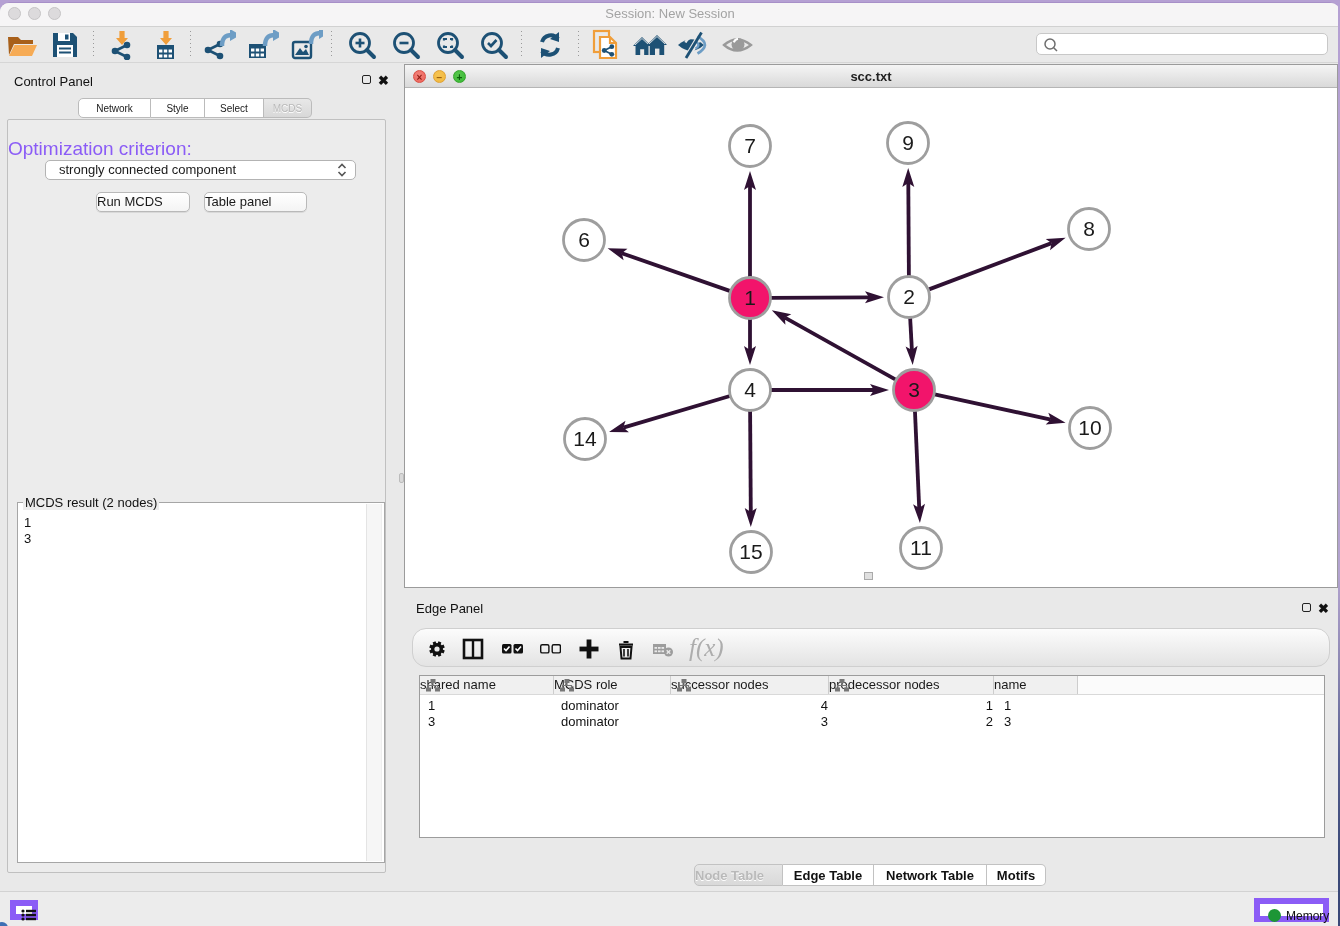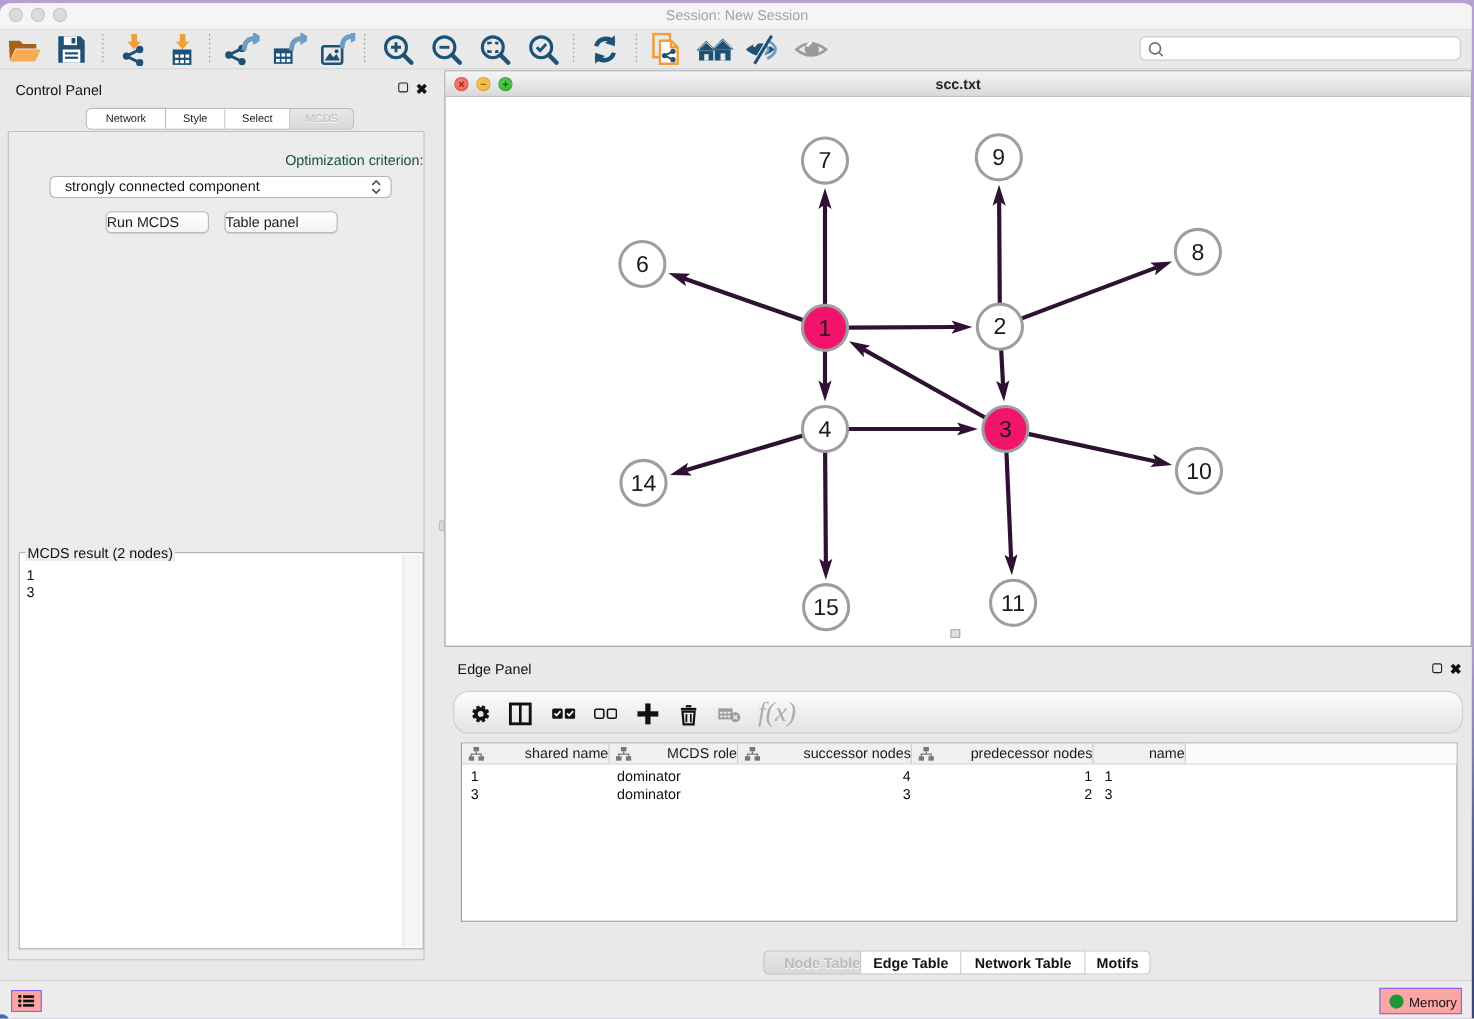--- a/index.html
+++ b/index.html
@@ -19,43 +19,43 @@
 .cpanel{position:absolute;left:0;top:64px;width:392px;height:827px;background:#e9e9e9}
 .phead{font-size:13px;color:#111}
 .float-ic{position:absolute;width:9px;height:9px;border:1.5px solid #222;border-radius:2px}
 .close-ic{position:absolute;font-size:13px;font-weight:bold;color:#111;line-height:12px}
 .tabset{position:absolute;display:flex;font-size:10px}
 .tabset .tab{border:1px solid #bbb;border-left:none;background:#fff;color:#1a1a1a;display:flex;align-items:center;justify-content:center}
 .tabset .tab:first-child{border-left:1px solid #bbb;border-radius:5px 0 0 5px}
 .tabset .tab:last-child{border-radius:0 5px 5px 0}
 .tabset .tab.sel{background:linear-gradient(#e8e8e8,#d8d8d8);color:#b9b9b9;text-shadow:0 1px 0 #fff}
 .tabbody{position:absolute;left:7px;top:55px;width:379px;height:754px;background:#ececec;border:1px solid #c0c0c0;border-radius:2px}
-.optlabel{position:absolute;left:0;top:18px;width:100%;text-align:right;font-size:13px;color:#14532d}
+.optlabel{position:absolute;left:0;top:18px;width:100%;text-align:left;font-size:19px;color:#8b5cf6}
 .combo{position:absolute;left:37px;top:40px;width:311px;height:20px;background:#fff;border:1px solid #b3b3b3;border-radius:5px;font-size:13px;color:#1a1a1a;line-height:18px;padding-left:13px}
 .btn{position:absolute;height:20px;background:linear-gradient(#ffffff,#f4f4f4);border:1px solid #b9b9b9;border-radius:5px;font-size:13px;color:#1a1a1a;text-align:left;line-height:18px;box-shadow:0 1px 0 rgba(0,0,0,.08)}
 .groupbox{position:absolute;left:9px;top:382px;width:368px;height:361px;border:1px solid #a6a6a6}
 .gtitle{position:absolute;left:5px;top:-8px;background:#ececec;font-size:13px;color:#111;padding:0 2px}
 .gwhite{position:absolute;left:0px;top:0px;width:366px;height:359px;background:#fff;font-size:13px;color:#111}
 .gscroll{position:absolute;right:2px;top:1px;width:16px;height:357px;background:#f6f6f6;border-left:1px solid #e4e4e4;border-right:1px solid #eee}
 
 .netwin{position:absolute;left:404px;top:64px;width:934px;height:524px;background:#fff;border:1px solid #9b9b9b}
 .nettitle{position:absolute;left:0;top:0;width:100%;height:23px;background:linear-gradient(#f5f5f5,#d9d9d9);border-bottom:1px solid #b5b5b5}
 .nettitle .t{position:absolute;width:100%;text-align:center;top:4px;font-size:13px;font-weight:bold;color:#222}
 .light{position:absolute;top:5px;width:13px;height:13px;border-radius:50%;text-align:center;font-size:10px;font-weight:bold;line-height:13px}
 
 .tpanel{position:absolute;left:404px;top:597px;width:934px;height:294px;background:#e9e9e9}
 .ttoolbar{position:absolute;left:8px;top:31px;width:918px;height:39px;background:linear-gradient(#fcfcfc,#e3e3e3);border:1px solid #cfcfcf;border-radius:14px}
 .tbl{position:absolute;left:15px;top:78px;width:906px;height:163px;background:#fff;border:1px solid #9c9c9c;font-size:13px}
 .thead{position:absolute;left:0;top:0;height:19px;background:#f0f0f0;border-bottom:1px solid #d9d9d9;display:flex}
-.th{border-right:1px solid #cdcdcd;position:relative;text-align:right;line-height:18px;color:#1a1a1a}
+.th{border-right:1px solid #cdcdcd;position:relative;text-align:left;line-height:18px;color:#1a1a1a}
 .trow{position:absolute;font-size:13px;color:#111}
 .btabs{position:absolute;left:290px;top:267px;display:flex;font-size:13px;font-weight:bold}
 
 .statusbar{position:absolute;left:0;top:891px;width:100%;height:35px;background:#ececec;border-top:1px solid #d2d2d2}
-.sbtn{position:absolute;background:#fca5a5;border:1px solid #8b5cf6}
+.sbtn{position:absolute;background:#ffffff;border:6px solid #8b5cf6}
 </style></head>
 <body>
 <div class="win"></div>
 <div class="rightedge"></div>
 
 <div class="titlebar">
  <div class="tl" style="left:8px"></div>
  <div class="tl" style="left:28px"></div>
  <div class="tl" style="left:48px"></div>
  <div class="title">Session: New Session</div>
@@ -202,21 +202,21 @@
 </div>
 
 <div class="cpanel">
  <div class="phead" style="position:absolute;left:14px;top:10px">Control Panel</div>
  <div class="float-ic" style="left:362px;top:11px"></div>
  <div class="close-ic" style="left:378px;top:11px">✖</div>
  <div class="tabset" style="left:78px;top:34px;height:20px">
   <div class="tab" style="width:73px">Network</div>
   <div class="tab" style="width:54px">Style</div>
   <div class="tab" style="width:59px">Select</div>
-  <div class="tab sel" style="width:58px">MCDS</div>
+  <div class="tab sel" style="width:48px">MCDS</div>
  </div>
  <div class="tabbody">
   <div class="optlabel">Optimization criterion:</div>
   <div class="combo">strongly connected component
    <svg width="12" height="14" style="position:absolute;right:7px;top:2px" viewBox="0 0 12 14">
           <path d="M2.5 5 L6 1.5 L9.5 5" fill="none" stroke="#555" stroke-width="1.6"></path>
           <path d="M2.5 9 L6 12.5 L9.5 9" fill="none" stroke="#555" stroke-width="1.6"></path>
         </svg>
   </div>
   <div class="btn" style="left:88px;top:72px;width:94px">Run MCDS</div>
@@ -393,21 +393,21 @@
   <div class="trow" style="left:380px;top:22px;width:28px;text-align:right">4</div>
   <div class="trow" style="left:545px;top:22px;width:28px;text-align:right">1</div>
   <div class="trow" style="left:584px;top:22px">1</div>
   <div class="trow" style="left:8px;top:38px">3</div>
   <div class="trow" style="left:141px;top:38px">dominator</div>
   <div class="trow" style="left:380px;top:38px;width:28px;text-align:right">3</div>
   <div class="trow" style="left:545px;top:38px;width:28px;text-align:right">2</div>
   <div class="trow" style="left:584px;top:38px">3</div>
  </div>
  <div class="btabs">
-  <div class="tab sel" style="width:89px;height:22px;border:1px solid #c2c2c2;background:linear-gradient(#e6e6e6,#d9d9d9);color:#b9b9b9;text-shadow:0 1px 0 #fff;border-radius:5px 0 0 5px;text-align:right;line-height:21px">Node Table</div>
+  <div class="tab sel" style="width:89px;height:22px;border:1px solid #c2c2c2;background:linear-gradient(#e6e6e6,#d9d9d9);color:#b9b9b9;text-shadow:0 1px 0 #fff;border-radius:5px 0 0 5px;text-align:left;line-height:21px">Node Table</div>
   <div class="tab" style="width:91px;height:22px;border:1px solid #c2c2c2;border-left:none;background:#fff;color:#111;text-align:center;line-height:21px">Edge Table</div>
   <div class="tab" style="width:113px;height:22px;border:1px solid #c2c2c2;border-left:none;background:#fff;color:#111;text-align:center;line-height:21px">Network Table</div>
   <div class="tab" style="width:59px;height:22px;border:1px solid #c2c2c2;border-left:none;background:#fff;color:#111;border-radius:0 5px 5px 0;text-align:center;line-height:21px">Motifs</div>
  </div>
 </div>
 
 <div class="statusbar">
  <div class="sbtn" style="left:10px;top:8px;width:28px;height:20px">
   <svg width="16" height="14" style="position:absolute;left:5px;top:2px" viewBox="0 0 16 14">
    <circle cx="2" cy="3" r="1.6" fill="#111"></circle>

